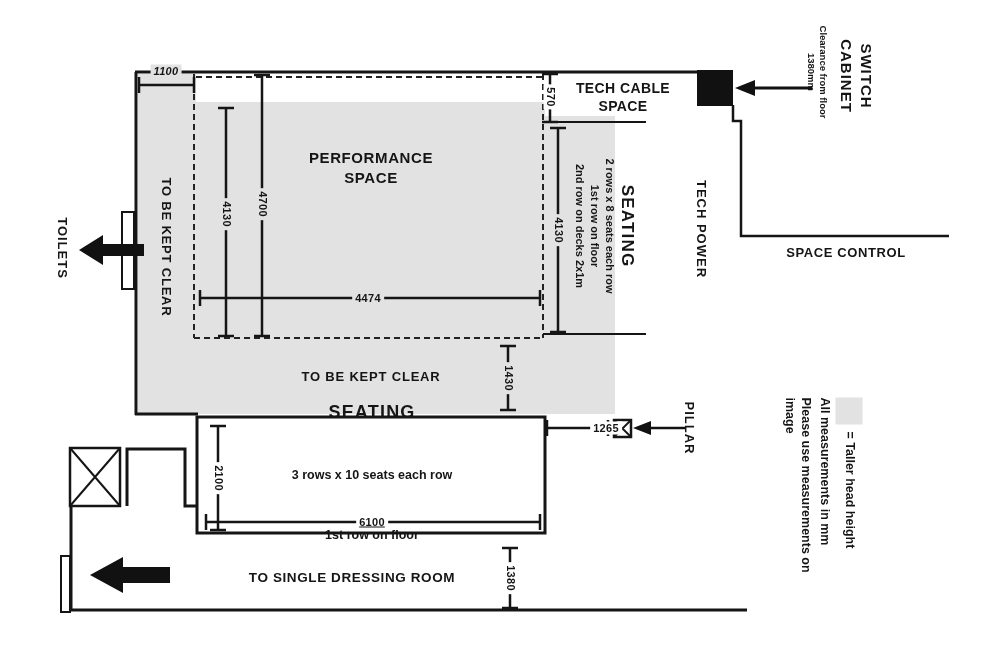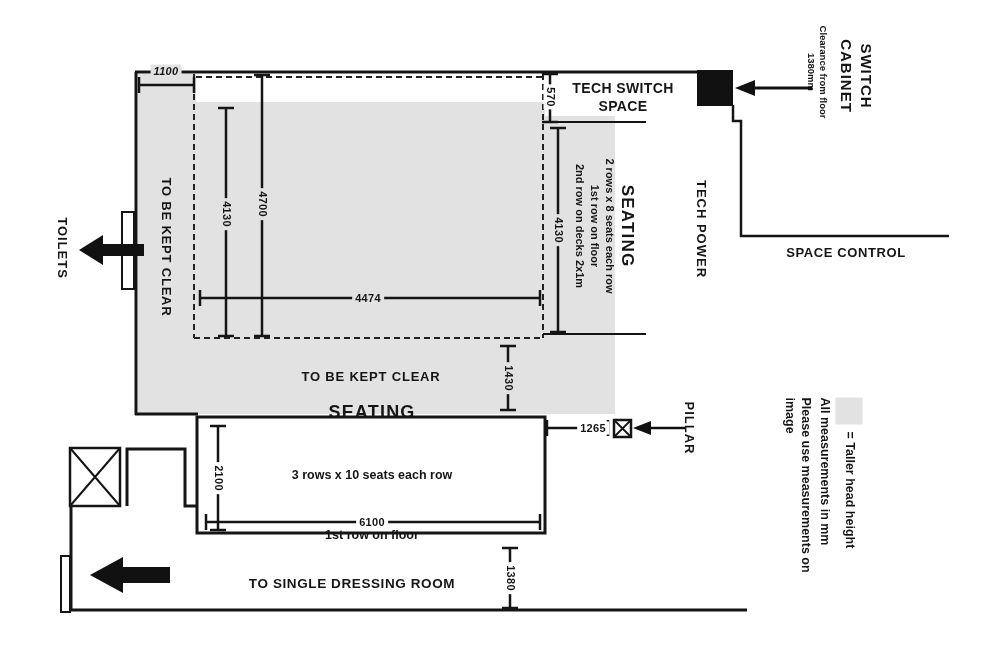--- a/index.html
+++ b/index.html
@@ -22,21 +22,21 @@
   .seat-title { font-size:17px; letter-spacing:1.2px; line-height:20px; }
   .seat-sub   { font-size:11px; font-weight:700; line-height:15px; }
   .seat-title-b { font-size:18px; letter-spacing:1.2px; line-height:22px; }
   .seat-sub-b   { font-size:12.5px; font-weight:700; line-height:16px;margin-top:44px; }
   .tp   { font-size:13px; letter-spacing:1px; }
   .tc   { font-size:13px; letter-spacing:.6px; }
   .sc   { font-size:15px; letter-spacing:1px; line-height:1.35; }
   .scn  { font-size:9.5px; line-height:1.3; font-weight:700; }
   .toi  { font-size:13px; letter-spacing:1px; }
   .pil  { font-size:13px; letter-spacing:1px; }
-  .dr   { font-size:13.5px; letter-spacing:.6px;margin-top:6px; }
+  .dr   { font-size:13.5px; letter-spacing:.6px; }
 
   .dim {
     position:absolute; transform:translate(-50%,-50%);
     font-size:11px; font-weight:700; padding:0 3px; letter-spacing:.3px;
     line-height:13px;
   }
   .dim.v { transform:translate(-50%,-50%) rotate(90deg); }
   .on-gray { background:#e2e2e2; }
   .on-white { background:#ffffff; }
 
@@ -115,27 +115,31 @@
       <polygon points="90,575 123,557 123,567 170,567 170,583 123,583 123,593"></polygon>
       <polygon points="735,88 755,80 755,96"></polygon>
       <polygon points="633,428 651,421 651,435"></polygon>
     </g>
     <g stroke="#111" fill="none">
       <path d="M753,88 H812" stroke-width="3"></path>
       <path d="M650,428 H686" stroke-width="2.5"></path>
     </g>
   </svg>
 
+  <div class="lbl perf" style="left:371px; top:167px;">
+    <div>PERFORMANCE</div>
+    <div>SPACE</div>
+  </div>
 
   <div class="lbl rot kcl" style="left:166px; top:247px;">TO BE KEPT CLEAR</div>
 
   <div class="lbl kcb" style="left:371px; top:376px;">TO BE KEPT CLEAR</div>
 
   <div class="lbl tcr" style="left:623px; top:97px;">
-    <div>TECH SWITCH</div>
+    <div>TECH CABLE</div>
     <div>SPACE</div>
   </div>
 
   <div class="lbl rot" style="left:604px; top:226px; width:216px;">
     <div class="seat-title">SEATING</div>
     <div class="seat-sub">2 rows x 8 seats each row</div>
     <div class="seat-sub">1st row on floor</div>
     <div class="seat-sub">2nd row on decks 2x1m</div>
   </div>
 
@@ -173,18 +177,18 @@
     <span class="row" style="white-space:normal; display:block; width:195px; line-height:16px;">Please use measurements on image</span>
   </div>
 
   <div class="dim on-gray" style="left:166px; top:71px;font-style:italic;">1100</div>
   <div class="dim v on-white" style="left:550px; top:97px;">570</div>
   <div class="dim v on-gray" style="left:262px; top:204px;">4700</div>
   <div class="dim v on-gray" style="left:226px; top:214px;">4130</div>
   <div class="dim on-gray" style="left:368px; top:298px;">4474</div>
   <div class="dim v on-gray" style="left:558px; top:230px;">4130</div>
   <div class="dim v on-gray" style="left:508px; top:378px;">1430</div>
-  <div class="dim on-white" style="left:593px; top:428px;text-align:right;">1265</div>
+  <div class="dim on-white" style="left:606px; top:428px;text-align:right;">1265</div>
   <div class="dim v on-white" style="left:218px; top:478px;">2100</div>
-  <div class="dim on-white" style="left:372px; top:522px;">6100</div>
+  <div class="dim on-white" style="left:372px; top:522px;text-decoration:underline;">6100</div>
   <div class="dim v on-white" style="left:510px; top:578px;">1380</div>
 
 </div>
 
 </body></html>

